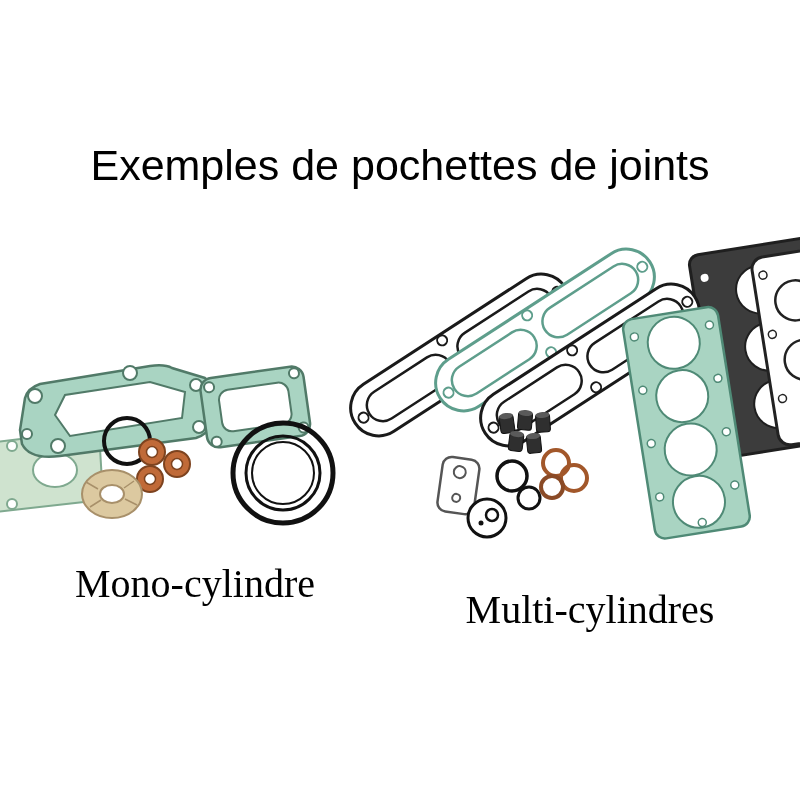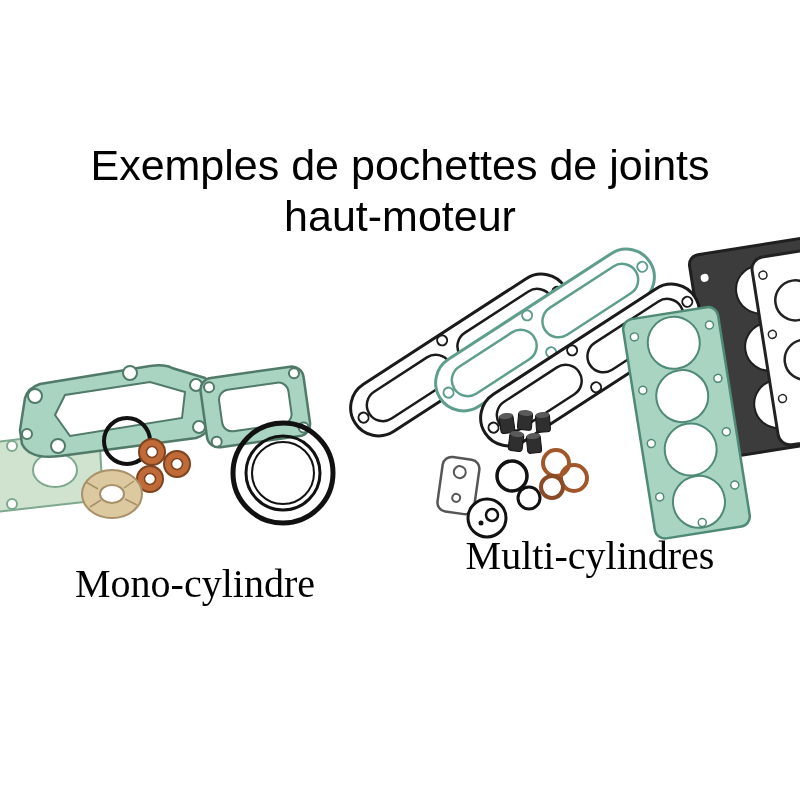--- a/index.html
+++ b/index.html
@@ -8,33 +8,32 @@
     font-family:"Liberation Sans", sans-serif;overflow:hidden;
   }
   .title{
     position:absolute;top:140px;left:0;width:800px;text-align:center;
     font-size:43px;line-height:1.18;color:#000;font-weight:400;letter-spacing:0px;
   }
   .caption{
     position:absolute;font-size:40px;color:#000;font-weight:400;text-align:center;font-family:Liberation Serif, serif;
   }
   .caption-left{top:560px;left:30px;width:330px;}
-  .caption-right{top:532px;left:420px;width:340px;}
+  .caption-right{top:586px;left:420px;width:340px;}
   svg{position:absolute;top:0;left:0;}
   .outline-b{stroke:#1a1a1a;fill:#ffffff;}
   .outline-t{stroke:#5e9e8c;fill:#ffffff;}
 </style>
 </head>
 <body>
 
 <div class="page">
 
   <div class="title">
     <div>Exemples de pochettes de joints</div>
-    <div>haut-moteur</div>
   </div>
 
   <svg width="800" height="800" viewBox="0 0 800 800">
 
     <g>
 
       <g>
         <path d="M-5,442 L78,432 Q95,432 100,448 L102,482 Q100,498 84,502 L-5,512 Z" stroke="#7fa98f" stroke-width="2" fill="#cfe3cf"></path>
         <ellipse cx="55" cy="470" rx="22" ry="17" fill="#ffffff" stroke="#7fa98f" stroke-width="2"></ellipse>
         <circle cx="12" cy="446" r="5" fill="#ffffff" stroke="#7fa98f" stroke-width="2"></circle>

